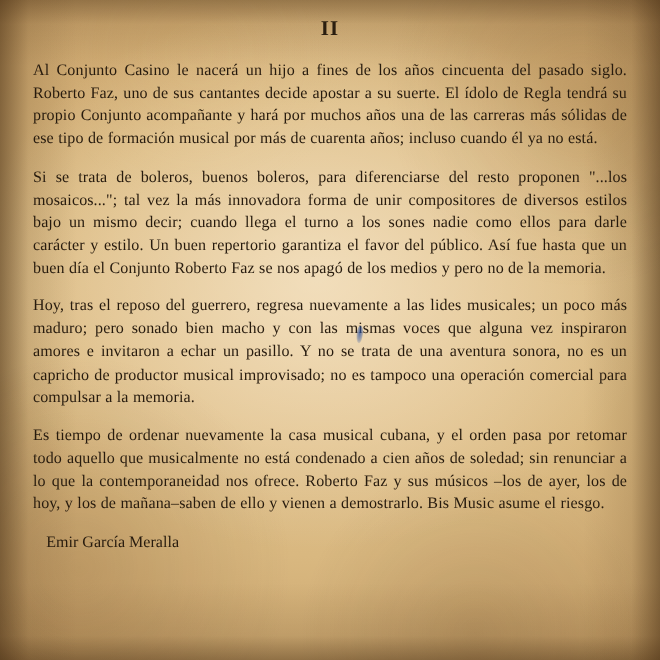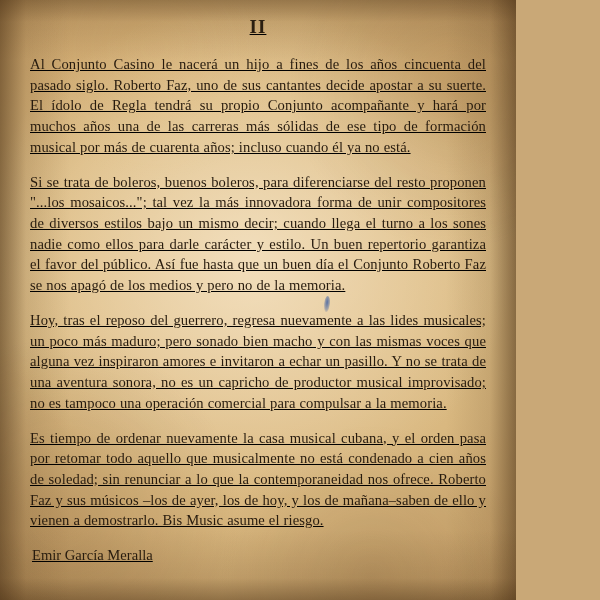--- a/index.html
+++ b/index.html
@@ -8,30 +8,29 @@
   }
   body {
     width: 600px;
     height: 600px;
     overflow: hidden;
     font-family: "Liberation Serif", serif;
     background: #c9a877;
   }
   .page {
     position: relative;
-    width: 516px;
+    width: 600px;
     height: 600px;
     box-sizing: border-box;
     
     background:
       radial-gradient(ellipse 70% 55% at 48% 42%, rgba(255,244,222,0.55) 0%, rgba(255,240,210,0.25) 45%, rgba(190,150,96,0.0) 75%),
       radial-gradient(ellipse 120% 90% at 50% 50%, #e3c595 0%, #d9b880 38%, #c29a62 72%, #9d7743 100%),
       linear-gradient(105deg, #d6b584 0%, #e0c192 30%, #d2ae7a 60%, #b88f57 100%);
     padding: 10px 26px 2px 26px;
-    text-decoration: underline;
   }
   
   .page::before {
     content: "";
     position: absolute;
     inset: 0;
     pointer-events: none;
     background:
       linear-gradient(to right, rgba(70,45,18,0.55) 0px, rgba(70,45,18,0.12) 26px, rgba(0,0,0,0) 70px),
       linear-gradient(to left, rgba(70,45,18,0.55) 0px, rgba(70,45,18,0.12) 26px, rgba(0,0,0,0) 70px),
@@ -78,21 +77,21 @@
     word-spacing: 0.2px;
   }
   .para.last {
     margin-bottom: 20px;
   }
   .signature {
     font-size: 14.6px;
     line-height: 1.4;
     color: #271b0e;
     text-align: left;
-    margin: 2px;
+    margin: 12px;
   }
   .ink-mark {
     position: absolute;
     z-index: 3;
     pointer-events: none;
     width: 6px;
     height: 16px;
     left: 324px;
     top: 296px;
     border-radius: 50% 50% 45% 45%;

